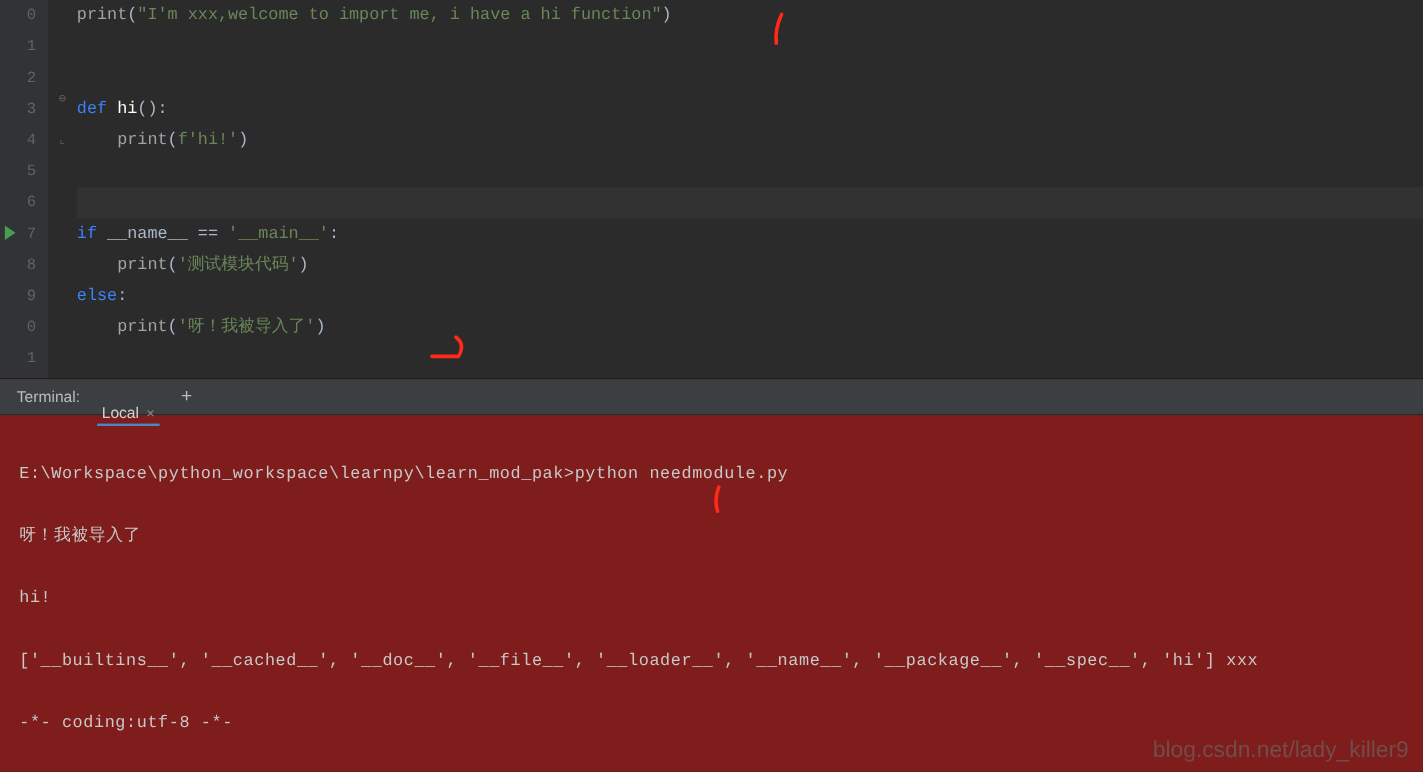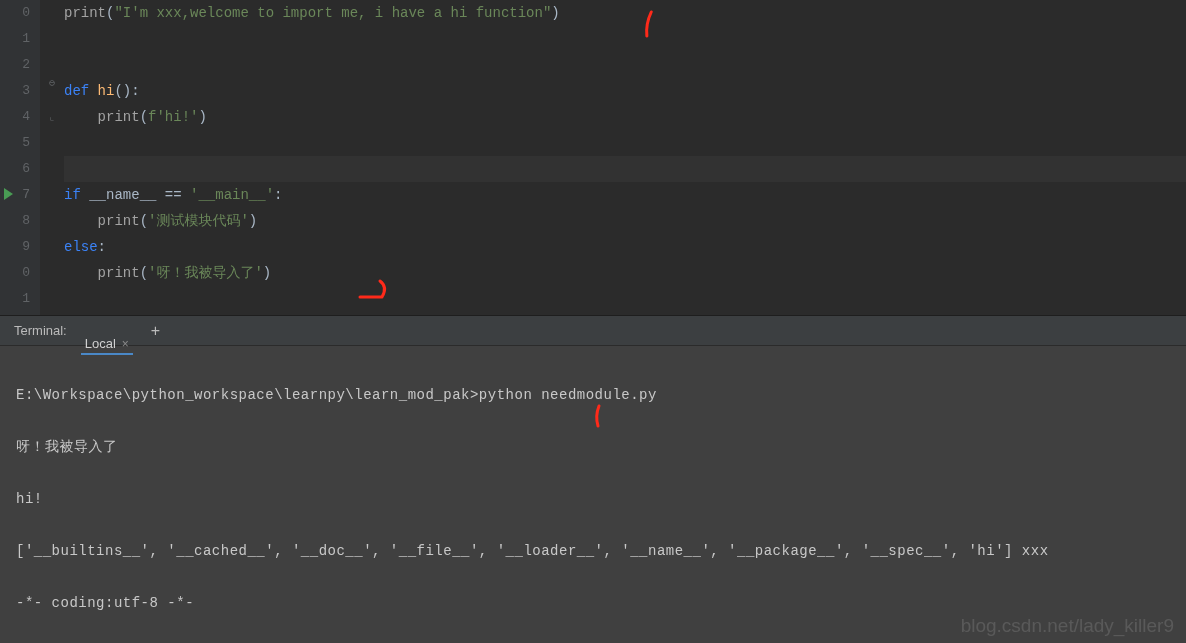--- a/index.html
+++ b/index.html
@@ -50,21 +50,21 @@
   .code-line {
     height: 26px;
     line-height: 26px;
     white-space: pre;
     position: relative;
   }
   .current-line { background: #323232; }
   .kw { color: #3b82f6; }
   .builtin { color: #a3a3a3; }
   .str { color: #6a8759; }
-  .fn { color: #fdba74; }
+  .fn { color: #ffffff; }
   .ident { color: #a9b7c6; }
   .paren { color: #a9b7c6; }
   .fstr-prefix { color: #6a8759; }
 
   .fold-mark {
     position: absolute;
     left: -18px;
     width: 12px;
     height: 12px;
     color: #606366;
@@ -78,21 +78,21 @@
     color: #ff2a1a;
     font-family: 'Segoe Script', cursive;
     font-weight: bold;
     pointer-events: none;
   }
   .ann-stroke1 { left: 603px; top: 10px; font-size: 24px; transform: skewX(-8deg); }
   .ann-stroke2 { left: 318px; top: 275px; }
 
   .terminal-panel {
     border-top: 1px solid #1e1e1e;
-    background: #404040;
+    background: #7f1d1d;
     height: 328px;
   }
   .term-header {
     height: 30px;
     background: #3c3f41;
     display: flex;
     align-items: center;
     padding-left: 14px;
     gap: 14px;
     border-bottom: 1px solid #2b2b2b;

